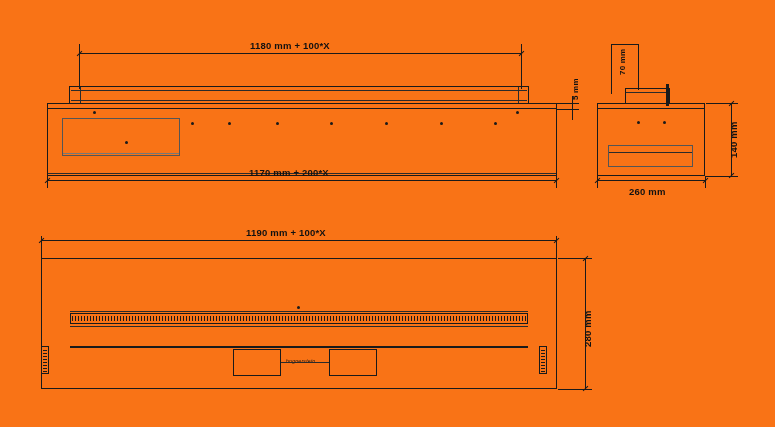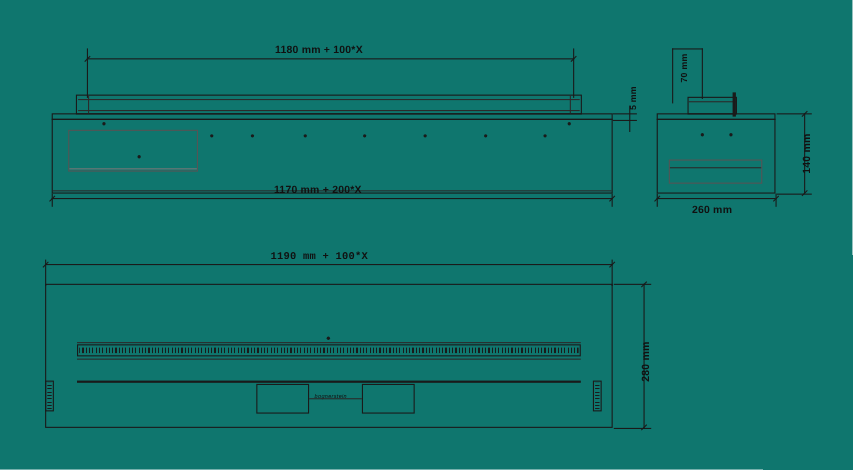--- a/index.html
+++ b/index.html
@@ -7,21 +7,21 @@
     padding: 0;
     background: #ffffff;
   }
   body {
     font-family: "Liberation Sans", sans-serif;
   }
   #stage {
     position: relative;
     width: 775px;
     height: 427px;
-    background: #0f766e;
+    background: #f97316;
     overflow: hidden;
   }
   .ln {
     position: absolute;
     background: #1a1a1a;
   }
   .h { height: 1px; }
   .v { width: 1px; }
   .thin { background: #2b2b2b; }
   .grey { background: #777; }
@@ -190,21 +190,21 @@
     <div class="box" style="left:41px; top:346px; width:8px; height:28px;"></div>
     <div class="vhatch" style="left:43px; top:348px; width:4px; height:24px;"></div>
     <div class="box" style="left:539px; top:346px; width:8px; height:28px;"></div>
     <div class="vhatch" style="left:541px; top:348px; width:4px; height:24px;"></div>
 
     <div class="ln h" style="left:41px; top:240px; width:516px;"></div>
     <div class="ln v" style="left:41px; top:236px; height:24px;"></div>
     <div class="ln v" style="left:556px; top:236px; height:24px;"></div>
     <div class="tick" style="left:41px; top:237px;"></div>
     <div class="tick" style="left:556px; top:237px;"></div>
-    <div class="dim-label" style="left:246px; top:227px;font-family:Liberation Mono, monospace;">1190 mm + 100*X</div>
+    <div class="dim-label" style="left:246px; top:227px;">1190 mm + 100*X</div>
 
     <div class="ln h" style="left:558px; top:258px; width:34px;"></div>
     <div class="ln h" style="left:558px; top:389px; width:34px;"></div>
     <div class="ln v" style="left:585px; top:258px; height:131px;"></div>
     <div class="tick" style="left:585px; top:255px;"></div>
     <div class="tick" style="left:585px; top:385px;"></div>
     <div class="dim-label rot90" style="left:582px; top:347px;">280 mm</div>
   </div>
 
 </div>

